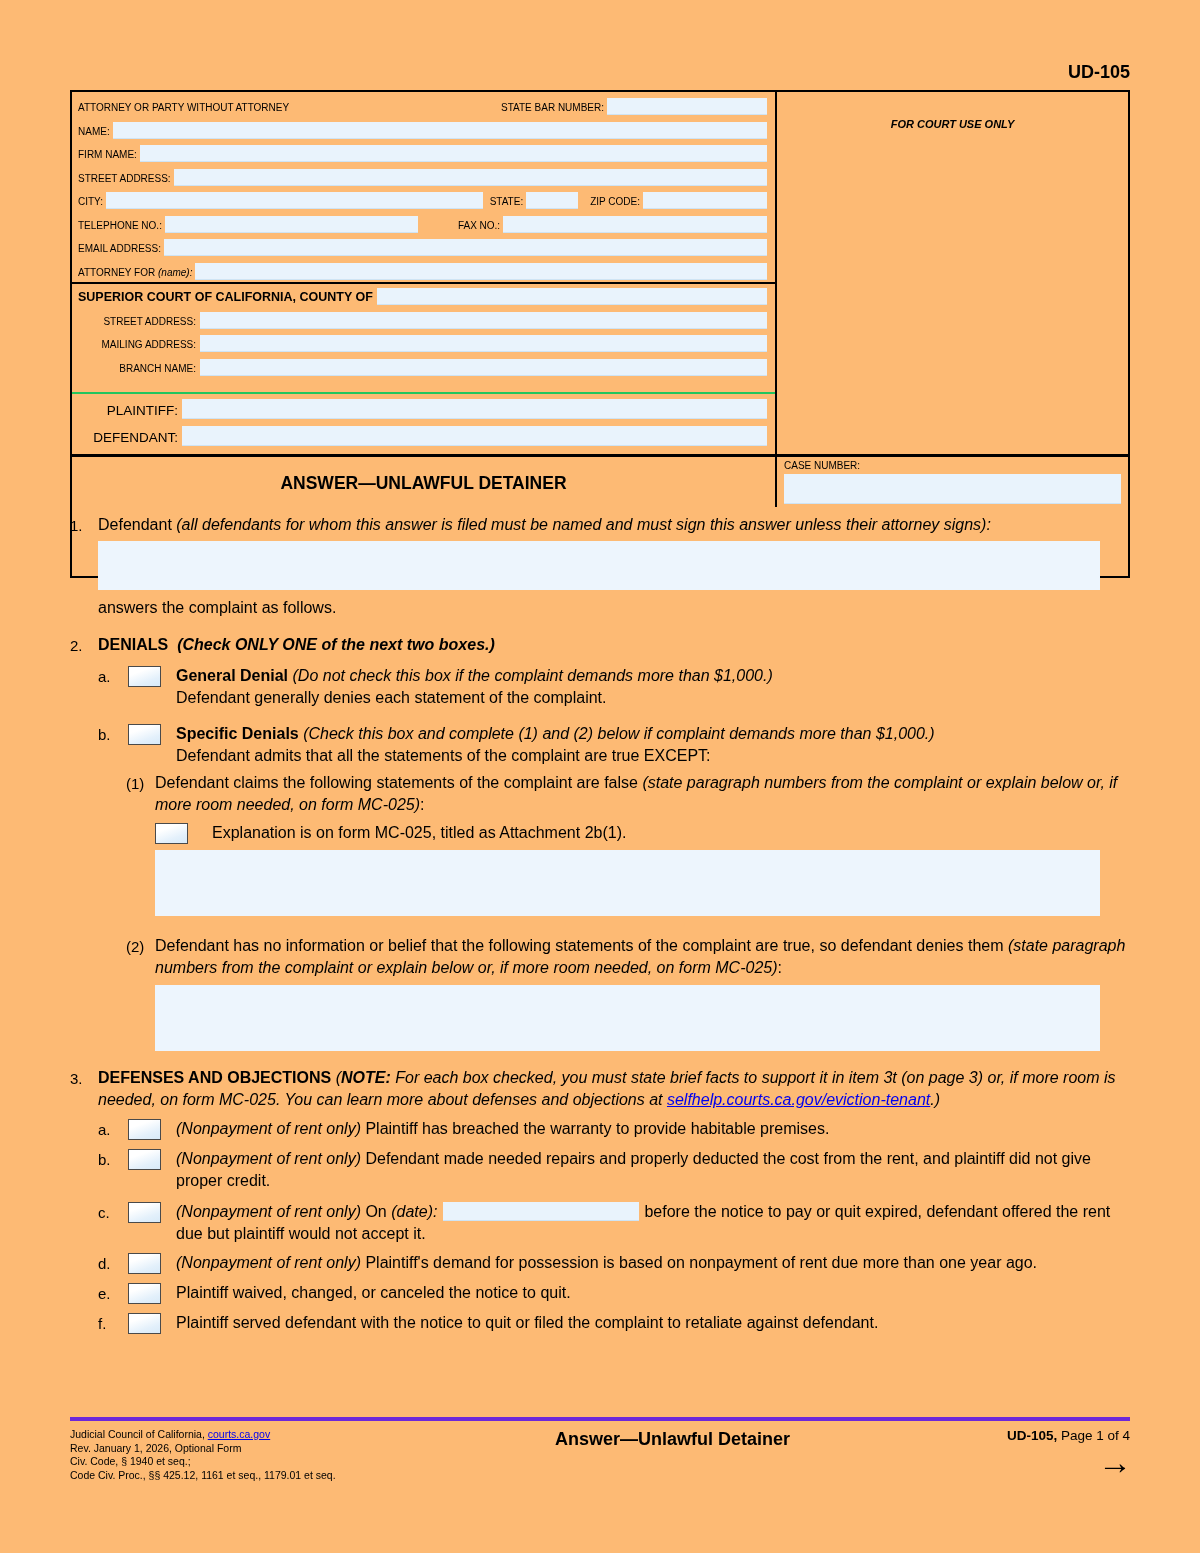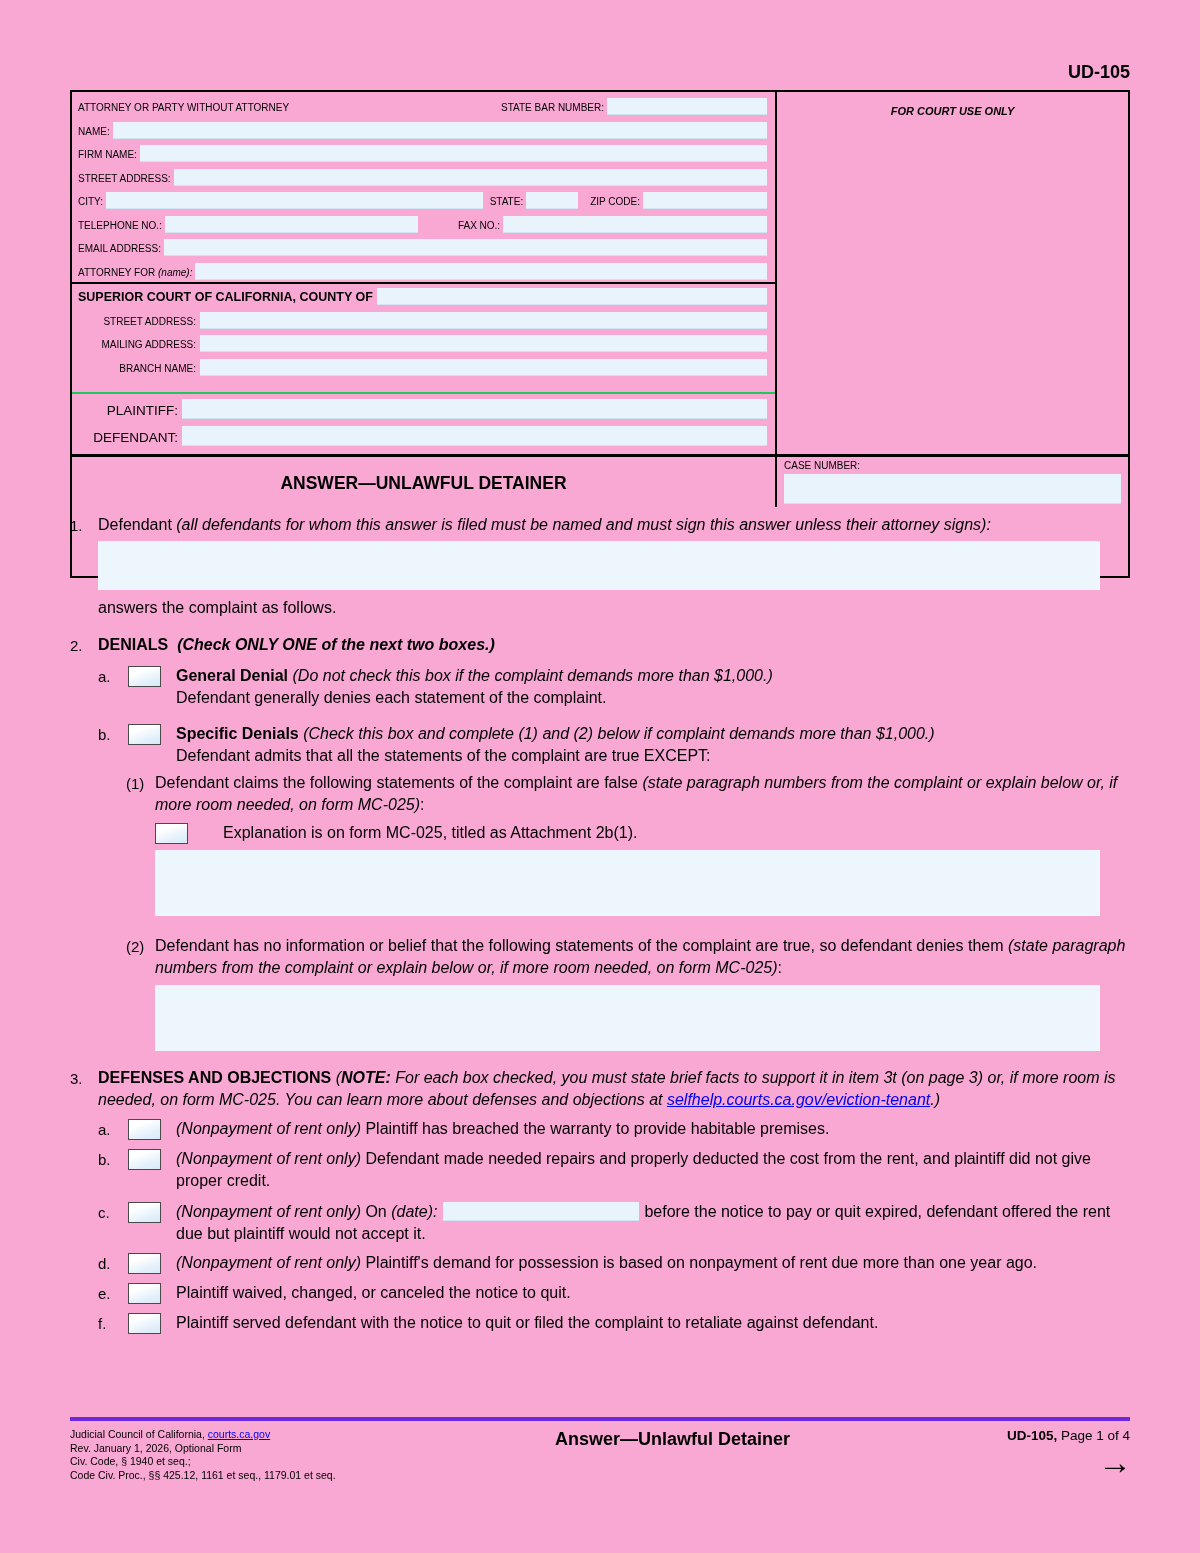--- a/index.html
+++ b/index.html
@@ -1,36 +1,36 @@
 <!DOCTYPE html>
 <html><head>
 <meta charset="utf-8">
 <style>
   * { margin:0; padding:0; box-sizing:border-box; }
   html,body { background:#fff; }
   .page {
-    position:relative; width:1200px; height:1553px; background:#f9a8d4;
+    position:relative; width:1200px; height:1553px; background:#fdba74;
     font-family:"Liberation Sans", sans-serif; color:#000;
   }
   .fld {
     background:#e9f3fc; border-bottom:1px solid #cfe4f4;
     height:17px; display:inline-block;
   }
   .form-number-top {
     position:absolute; top:62px; right:70px;
     font-size:18px; font-weight:bold;
   }
   
   .header-box {
     position:absolute; left:70px; top:90px; width:1060px; height:488px;
     border:2px solid #000;
   }
   .header-grid { display:grid; grid-template-columns:1fr 353px; height:362px; }
   .left-col { overflow:hidden; }
-  .right-col { border-left:2px solid #000; text-align:center; padding-top:9px; }
+  .right-col { border-left:2px solid #000; text-align:center; padding-top:22px; }
   .court-use { font-size:11px; font-weight:bold; font-style:italic; }
   .block { padding:6px 8px 0 6px; }
   .attorney-block { height:190px; }
   .court-block { border-top:2px solid #000; height:110px; padding-top:4px; }
   .party-block { border-top:2px solid #22c55e; height:58px; padding-top:5px; }
   .hrow { display:flex; align-items:flex-end; margin-bottom:6.5px; }
   .hlabel { font-size:10px; white-space:nowrap; padding-right:3px; line-height:15px; }
   .flex1 { flex:1; }
   .spacer40 { width:40px; }
   .court-heading { font-size:12.5px; font-weight:bold; white-space:nowrap; padding-right:4px; line-height:16px; }
@@ -60,21 +60,21 @@
     background:linear-gradient(160deg, #ffffff 28%, #e3f0fb 70%, #d8eaf8 100%);
   }
   .sub-gap { width:15px; flex-shrink:0; }
   .sub-body { flex:1; }
   .denial-heading { margin:25px 0 0 31px; font-weight:bold; }
   .dsub { display:flex; margin-top:5px; }
   .dsub-num { width:29px; flex-shrink:0; margin-left:28px; font-size:15px; padding-top:1px; }
   .dsub-body { flex:1; }
   .chkrow { display:flex; margin-top:6px; }
   .chkrow .checkbox { margin-left:0; }
-  .chk-label { margin-left:35px; }
+  .chk-label { margin-left:24px; }
   .textarea-2 { height:66px; margin:6px 30px 0 0; background:#edf5fd; }
   .sec3 { margin-top:16px; }
   .link { color:#0000ee; text-decoration:underline; cursor:pointer; }
   .inline-fld { width:196px; height:19px; vertical-align:-4px; margin:0 5px 0 6px; }
   .d-item-a { margin-top:7px; }
   .d-item { margin-top:7px; }
   .d-item-c { margin-top:9px; }
   
   .footer {
     position:absolute; left:70px; top:1417px; width:1060px;

